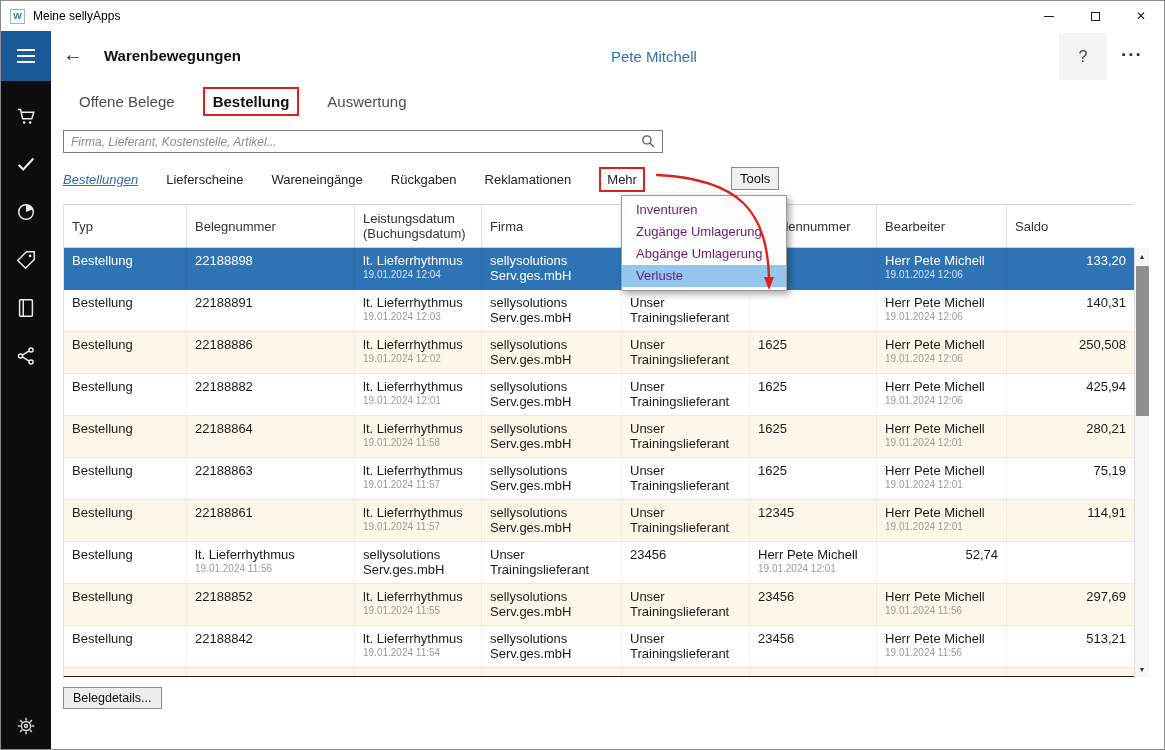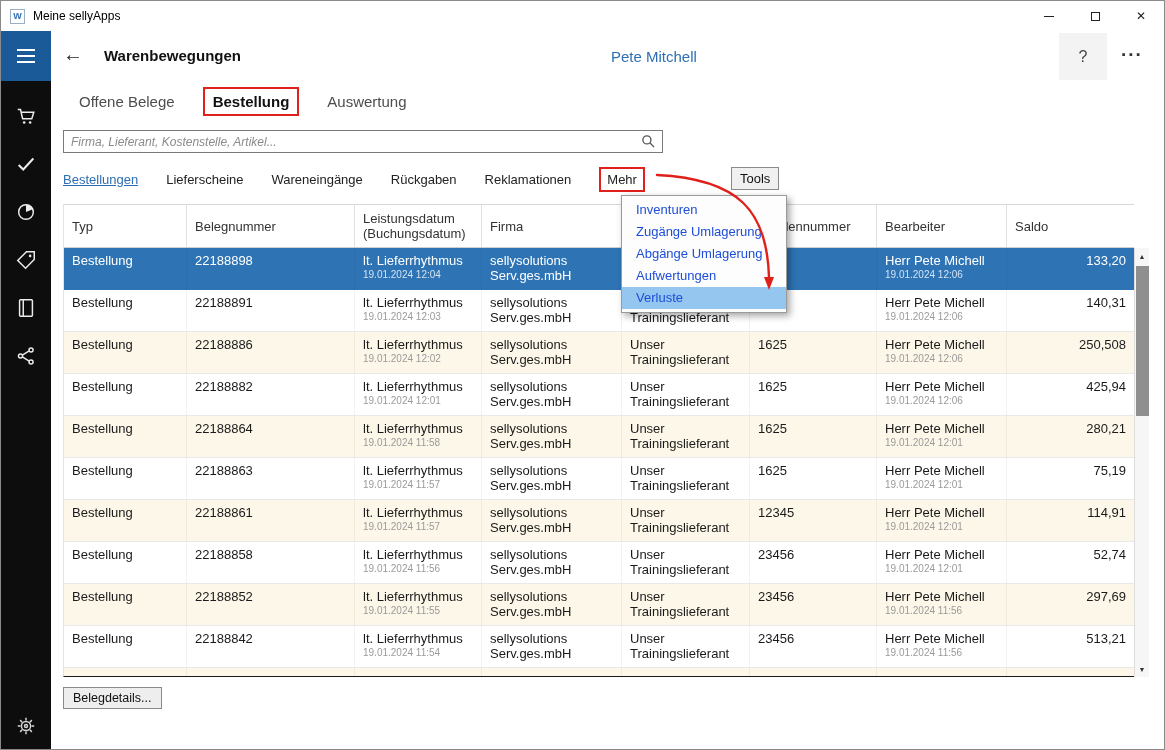--- a/index.html
+++ b/index.html
@@ -40,21 +40,21 @@
 
   
   .searchwrap { position:absolute; left:62px; top:129px; width:600px; height:23px; }
   .search { width:100%; height:100%; border:1px solid #7a7a7a; padding:2px 26px 2px 7px; font-size:12px; font-family:"Liberation Sans", sans-serif; outline:none; }
   .search::placeholder { font-style:italic; color:#8a8a8a; }
   .search-icon { position:absolute; right:7px; top:4px; width:15px; height:15px; }
 
   
   .filterbar { position:absolute; left:62px; top:163px; height:30px; display:flex; align-items:center; gap:28px; }
   .filter { font-size:13px; color:#222; white-space:nowrap; }
-  .filter.active { color:var(--accent); text-decoration:underline; }
+  .filter.active { color:var(--accent); text-decoration:underline;font-style:italic; }
   .filter.annotated { border:2px solid var(--annotation); padding:3px 6px; }
   .tools { position:absolute; left:730px; top:166px; height:23px; padding:0 8px; font-size:13px; font-family:"Liberation Sans", sans-serif; background:#f0f0f0; border:1px solid #8a8a8a; color:#111; }
 
   
   .tgrid { display:grid; grid-template-columns:123px 168px 127px 140px 128px 127px 130px 128px; }
   .twrap { position:absolute; left:62px; top:203px; width:1071px; height:473px; overflow:hidden; border-left:1px solid #e4e4e4; border-bottom:1px solid #1a1a1a; background:#d946ef; }
   .thead { height:44px; border-top:1px solid #d8d8d8; border-bottom:1px solid #cfcfcf; background:#fff; }
   .hcell { display:flex; align-items:center; padding:4px 8px; font-size:13px; color:#333; border-right:1px solid #e0e0e0; line-height:15px; }
   .trow { height:42px; border-bottom:1px solid #e9e9e9; background:#fff; }
   .trow.alt { background:var(--row-alt); }
@@ -71,21 +71,21 @@
   .scrollbar { position:absolute; left:1133px; top:247px; width:15px; height:429px; background:#f6f6f6; border-left:1px solid #ddd; }
   .sb-arrow { height:16px; display:flex; align-items:center; justify-content:center; font-size:7px; color:#333; }
   .sb-down { position:absolute; bottom:0; left:0; right:0; }
   .sb-thumb { position:absolute; top:18px; left:1px; width:13px; height:150px; background:#8f8f8f; }
 
   
   .details { position:absolute; left:62px; top:686px; height:22px; padding:0 9px; font-size:12.5px; font-family:"Liberation Sans", sans-serif; background:#eee; border:1px solid #8a8a8a; color:#111; }
 
   
   .menu { position:absolute; left:620px; top:194px; width:166px; background:#fdfdfd; border:1px solid #9a9a9a; box-shadow:3px 3px 7px rgba(0,0,0,0.35); padding:3px 0; z-index:50; }
-  .dd-item { height:22px; line-height:22px; padding-left:14px; font-size:13px; color:#1d4ed8; white-space:nowrap; }
+  .dd-item { height:22px; line-height:22px; padding-left:14px; font-size:13px; color:#701a75; white-space:nowrap; }
   .dd-item.dd-highlight { background:var(--menu-highlight); }
 
   
   .arrow { position:absolute; left:600px; top:150px; width:220px; height:160px; z-index:60; pointer-events:none; }
 </style>
 </head>
 <body>
 
 <div class="window">
 
@@ -406,23 +406,20 @@
             <div class="l2">19.01.2024 12:01</div>
           </div>
           <div class="cell c-saldo">
             <div class="l1">114,91</div>
           </div>
         </div>
         <div class="trow tgrid">
           <div class="cell c-typ">
             <div class="l1">Bestellung</div>
           </div>
-          <div class="cell c-beleg">
-            <div class="l1">22188858</div>
-          </div>
           <div class="cell c-leist">
             <div class="l1">lt. Lieferrhythmus</div>
             <div class="l2">19.01.2024 11:56</div>
           </div>
           <div class="cell c-firma">
             <div class="l1">sellysolutions</div>
             <div class="l1">Serv.ges.mbH</div>
           </div>
           <div class="cell c-lief">
             <div class="l1">Unser</div>
@@ -531,21 +528,20 @@
     <div class="sb-thumb"></div>
     <div class="sb-arrow sb-down">▼</div>
   </div>
 
   <button class="details">Belegdetails...</button>
 
   <div class="menu">
       <div class="dd-item">Inventuren</div>
       <div class="dd-item">Zugänge Umlagerung</div>
       <div class="dd-item">Abgänge Umlagerung</div>
-      <div class="dd-item">Aufwertungen</div>
       <div class="dd-item dd-highlight">Verluste</div>
     </div>
 
   <svg class="arrow" viewBox="0 0 220 160">
     <path d="M56 24 C 138 28, 166 60, 168 126" fill="none" stroke="#e0201b" stroke-width="2.4" stroke-linecap="round"></path>
     <polygon points="163,126 173,126 168,139" fill="#e0201b"></polygon>
   </svg>
 
 </div>
 

